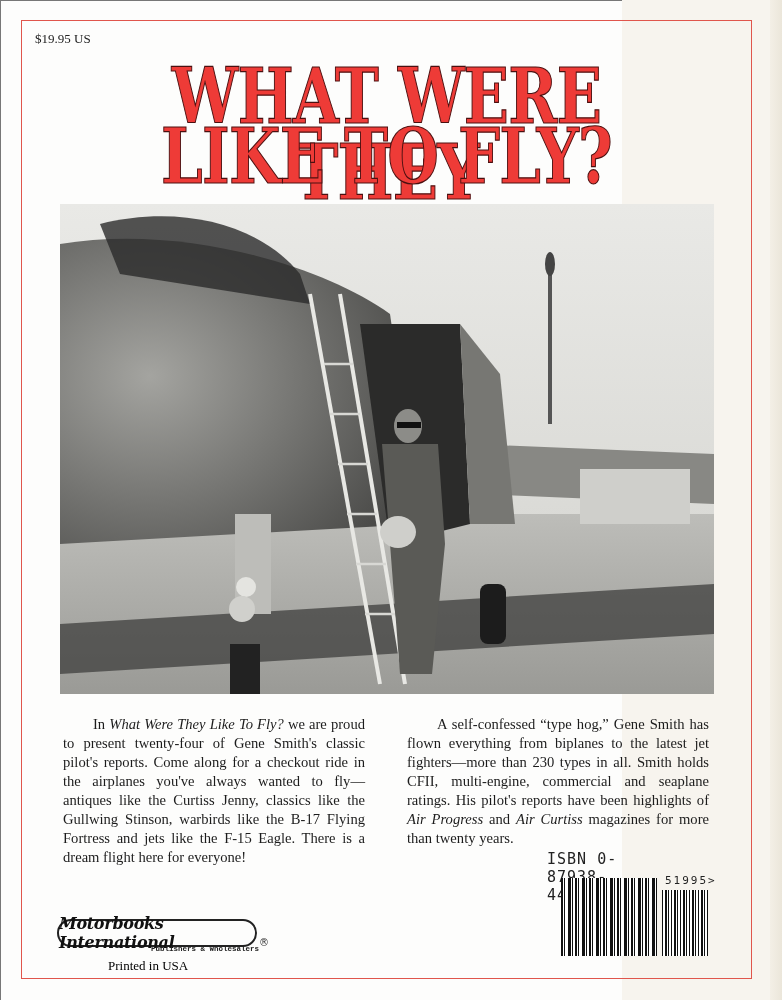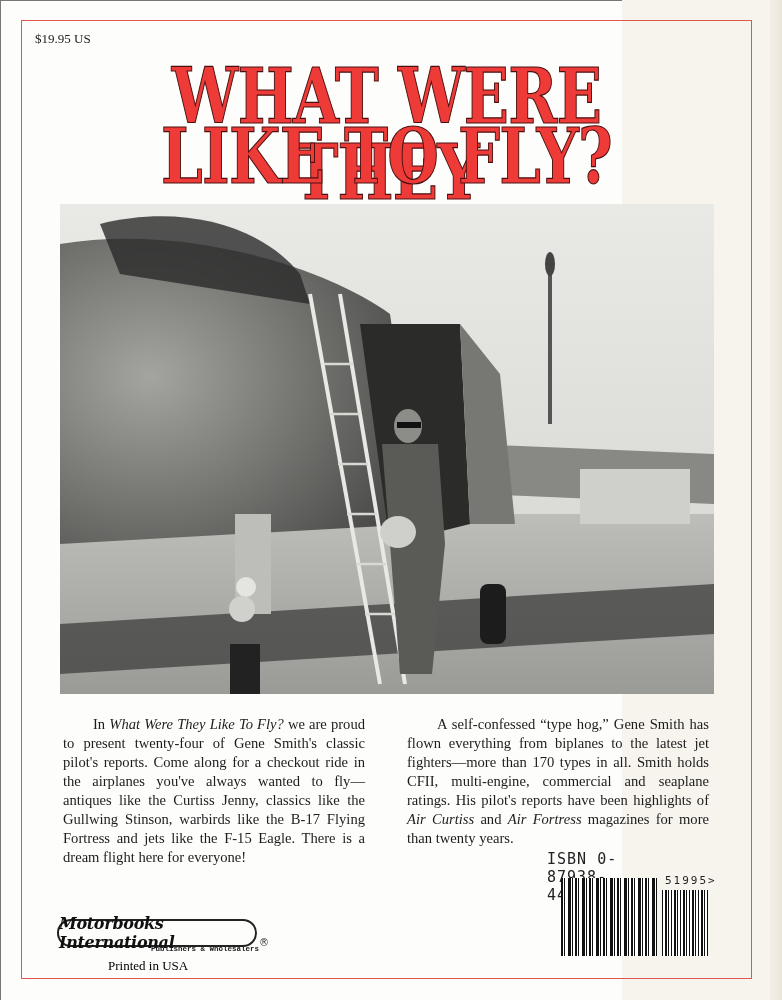--- a/index.html
+++ b/index.html
@@ -154,21 +154,21 @@
       <rect x="170" y="440" width="30" height="50" fill="#222"></rect>
       <rect x="420" y="380" width="26" height="60" rx="8" fill="#1c1c1c"></rect>
     </svg>
   </div>
 
   <div class="col left">
     <p><span>In </span><i>What Were They Like To Fly?</i><span> we are proud to present twenty-four of Gene Smith's classic pilot's reports. Come along for a checkout ride in the airplanes you've always wanted to fly—antiques like the Curtiss Jenny, classics like the Gullwing Stinson, warbirds like the B-17 Flying Fortress and jets like the F-15 Eagle. There is a dream flight here for everyone!</span></p>
   </div>
 
   <div class="col right">
-    <p><span>A self-confessed “type hog,” Gene Smith has flown everything from biplanes to the latest jet fighters—more than 170 types in all. Smith holds CFII, multi-engine, commercial and seaplane ratings. His pilot's reports have been highlights of </span><i>Air Curtiss</i><span> and </span><i>Air Fortress</i><span> magazines for more than twenty years.</span></p>
+    <p><span>A self-confessed “type hog,” Gene Smith has flown everything from biplanes to the latest jet fighters—more than 230 types in all. Smith holds CFII, multi-engine, commercial and seaplane ratings. His pilot's reports have been highlights of </span><i>Air Progress</i><span> and </span><i>Air Curtiss</i><span> magazines for more than twenty years.</span></p>
   </div>
 
   <div class="isbn">ISBN 0-87938-440-9</div>
   <div class="addon-digits">51995&gt;</div>
   <div class="barcode-main"></div>
   <div class="barcode-add"></div>
   <div class="ean-digits">9 780879 384401</div>
 
   <div class="logo">
     <span class="logo-text">Motorbooks International</span>

